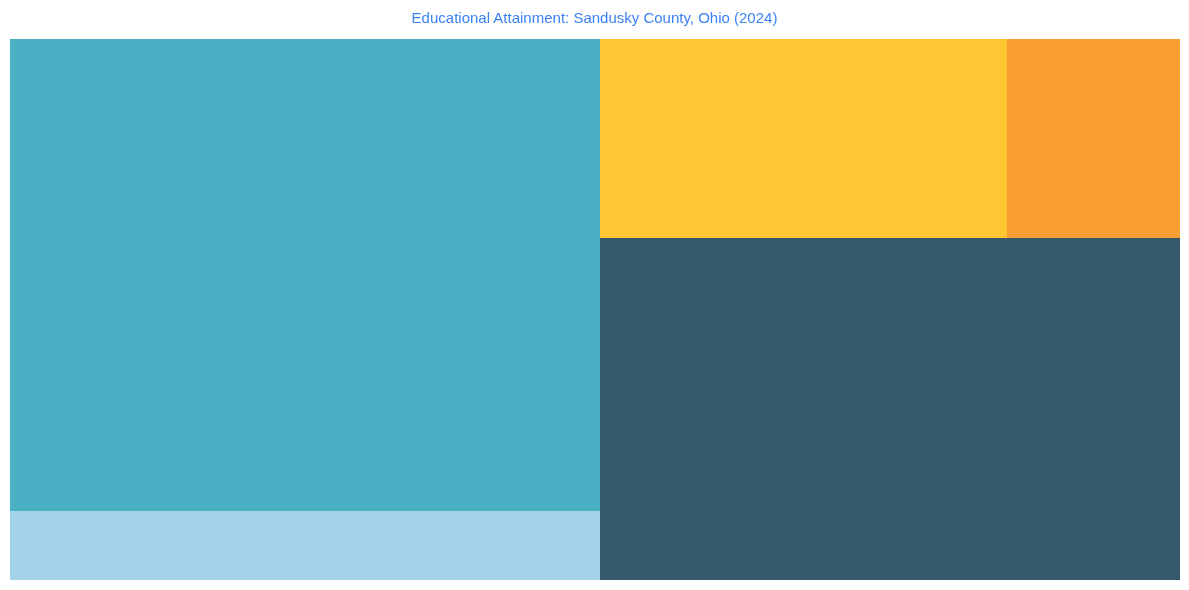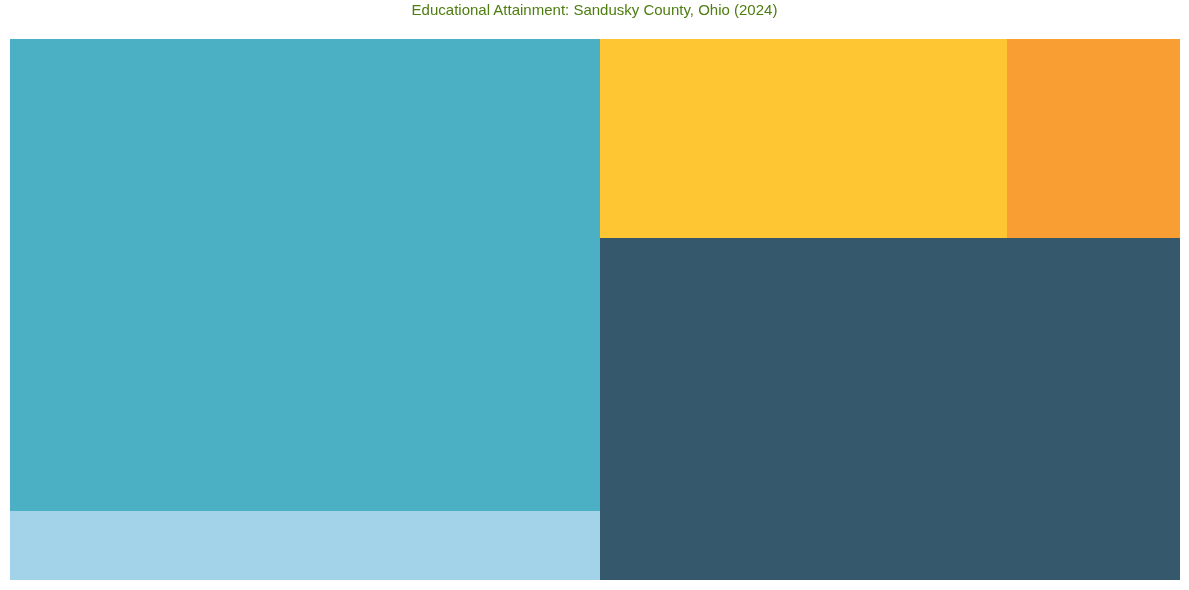--- a/index.html
+++ b/index.html
@@ -10,27 +10,27 @@
   }
   .canvas {
     position: relative;
     width: 1189px;
     height: 590px;
     background: #ffffff;
     overflow: hidden;
   }
   .chart-title {
     position: absolute;
-    top: 0;
+    top: 8px;
     left: 0;
     width: 100%;
     text-align: center;
     font-size: 15px;
     line-height: 19px;
-    color: #4d7c0f;
+    color: #3b82f6;
   }
   .treemap {
     position: absolute;
     left: 10px;
     top: 39px;
     width: 1170px;
     height: 541px;
   }
   .treemap-cell {
     position: absolute;

